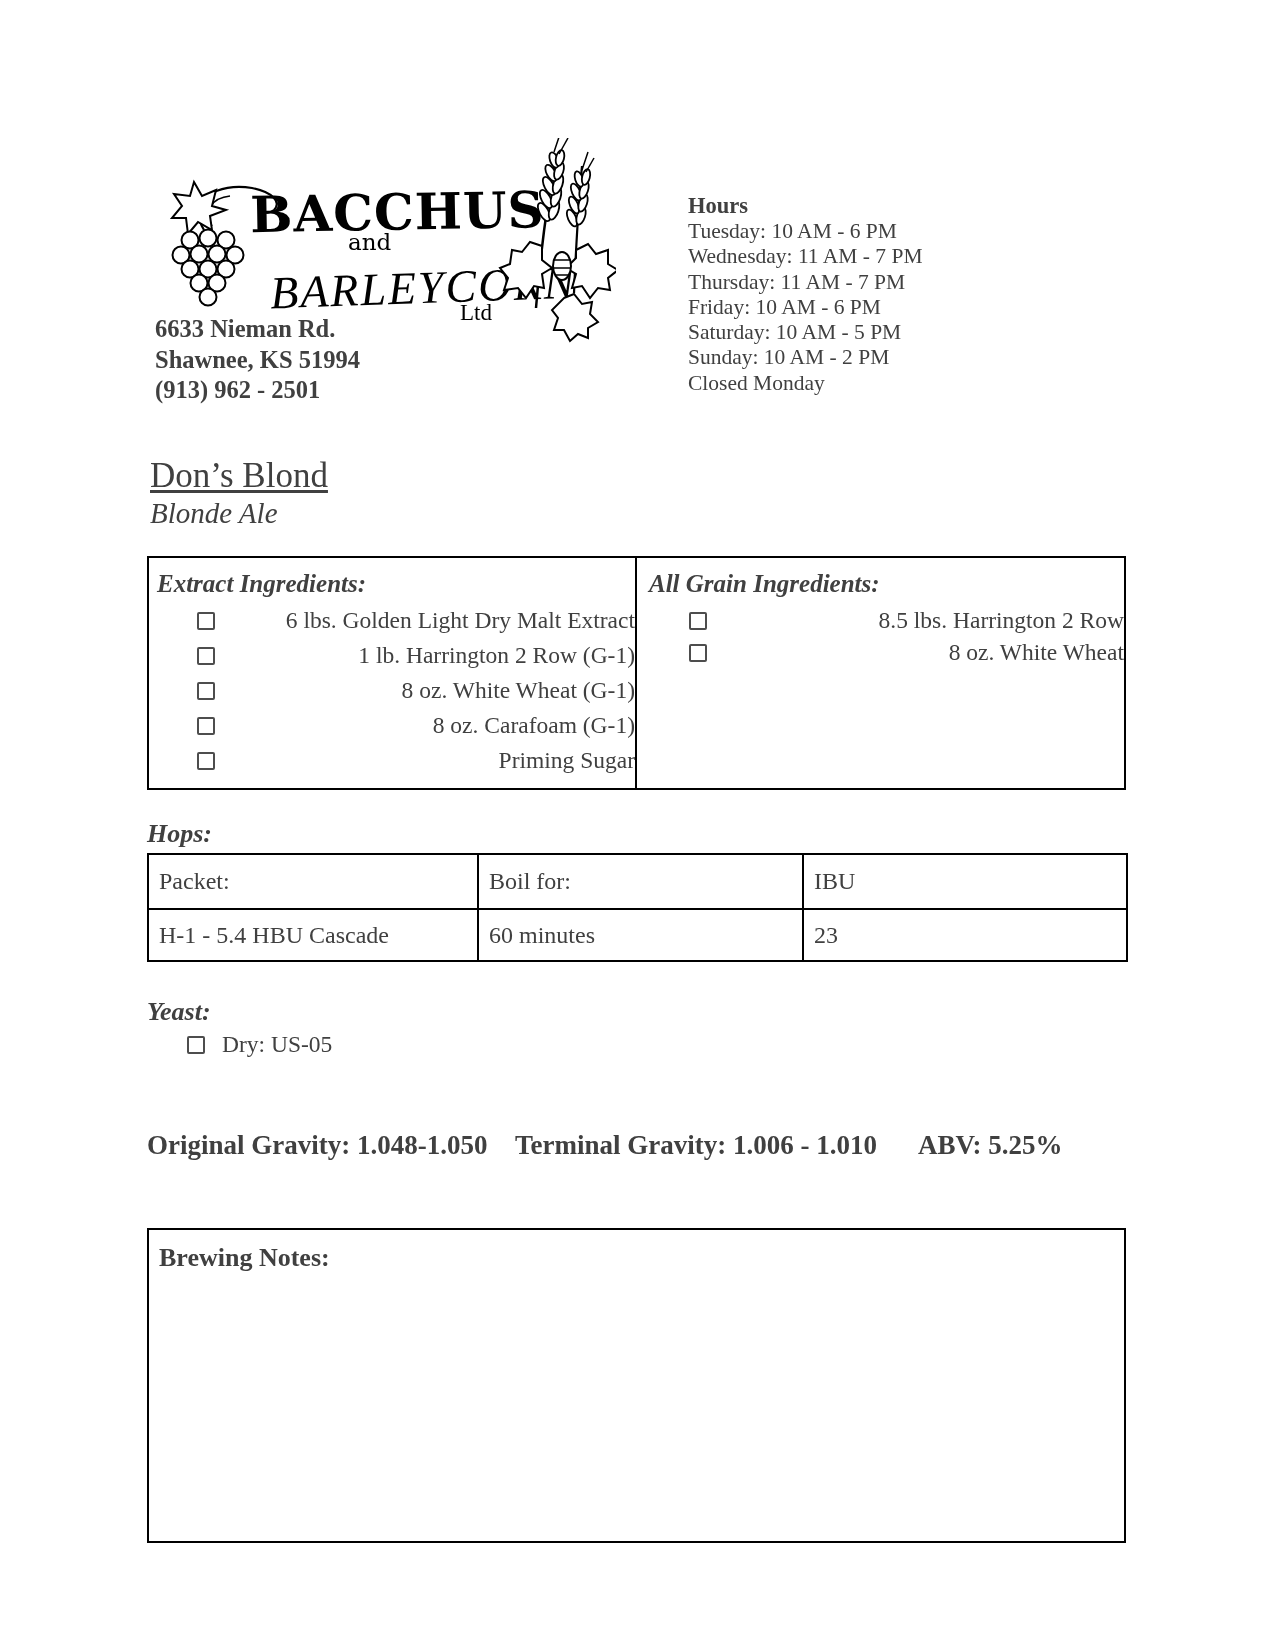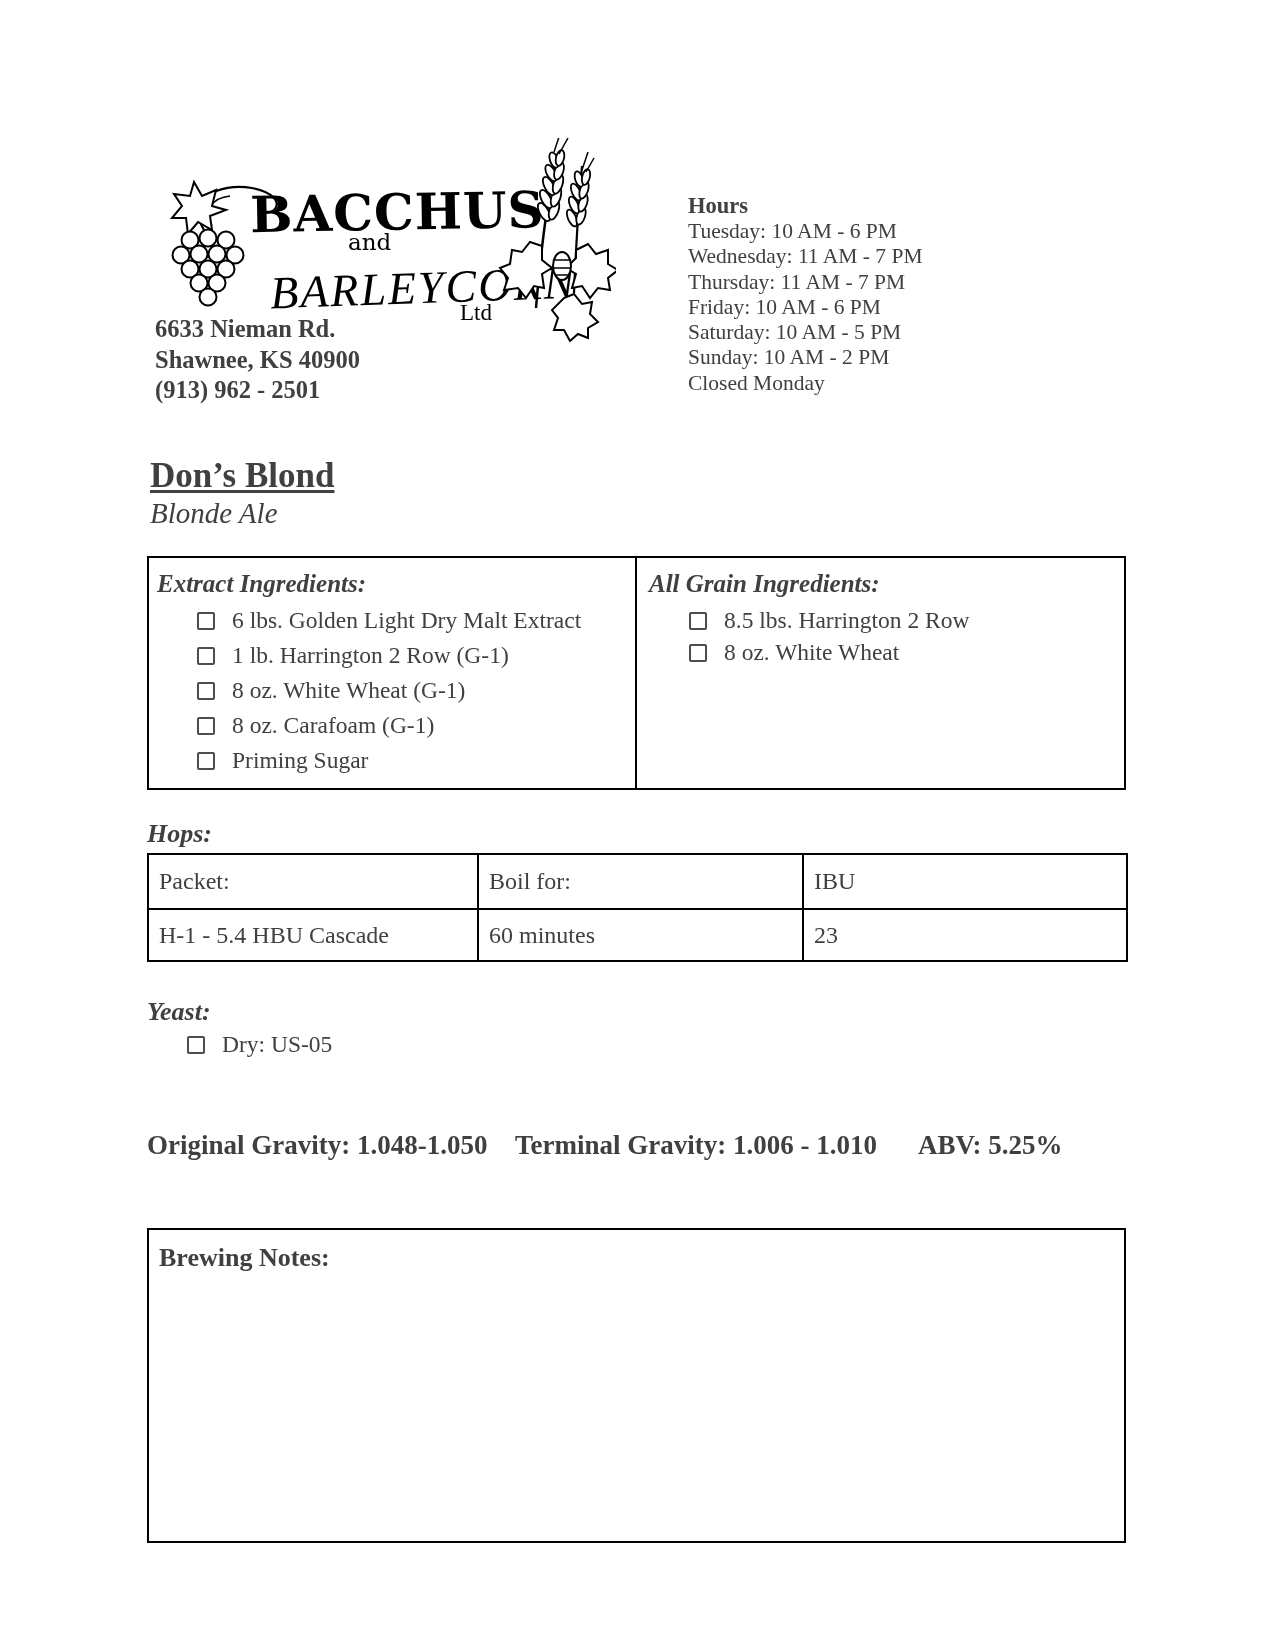--- a/index.html
+++ b/index.html
@@ -9,29 +9,29 @@
     font-family:"Liberation Serif","DejaVu Serif",serif; color:#404040; overflow:hidden;
   }
   
   .logo { position:absolute; left:146px; top:138px; width:470px; height:205px; }
   .logo svg { width:100%; height:100%; }
   .address { position:absolute; left:155px; top:314px; font-size:24.5px; font-weight:bold; line-height:30.5px; }
   .hours { position:absolute; left:688px; top:192px; width:304px; text-align:left; }
   .hours-title { font-weight:bold; font-size:22.5px; line-height:27px; }
   .hours-line { font-size:21.5px; line-height:25.3px; }
   
-  .title { position:absolute; left:150px; top:458px; font-size:35px; line-height:36px; font-weight:bold;
+  .title { position:absolute; left:150px; top:458px; font-size:35px; line-height:36px; font-weight:normal;
            text-decoration:underline; text-decoration-thickness:2.5px; text-underline-offset:3px; }
   .style-name { position:absolute; left:150px; top:497px; font-size:29px; font-style:italic; }
   
   .ing-box { position:absolute; left:147px; top:556px; width:979px; height:234px; border:2.5px solid #000; display:flex; }
   .ing-col-left { width:488px; border-right:2px solid #000; padding:12px 0 14px 8px; }
   .ing-col-right { flex:1; padding:12px 0 0 12px; }
   .ing-heading { font-size:25px; font-weight:bold; font-style:italic; margin-bottom:9px; }
-  .check-item { display:flex; align-items:center; padding-left:40px; }
+  .check-item { display:flex; align-items:center; padding-left:40px;justify-content:space-between; }
   .ing-col-left .check-item { margin-bottom:8px; }
   .ing-col-right .check-item { margin-bottom:5px; }
   .checkbox { width:18px; height:18px; border:2px solid #4d4d4d; border-radius:2px; margin-right:17px; flex:none; background:#fff; }
   .check-label { font-size:23.5px; line-height:27px; white-space:nowrap; }
   
   .hops-label { position:absolute; left:147px; top:819px; font-size:26px; font-weight:bold; font-style:italic; }
   .hops-table { position:absolute; left:147px; top:853px; width:979px; border-collapse:collapse; border:2.5px solid #000; table-layout:fixed; }
   .hops-table th, .hops-table td { border:2px solid #000; font-weight:normal; text-align:left;
       font-size:24px; padding:0 0 0 10px; vertical-align:middle; white-space:nowrap; }
   .hops-table th { height:55px; }
@@ -125,21 +125,21 @@
           <path d="M 418,160 L 428,156 L 436,166 L 446,164 L 444,176 L 452,184 L 442,190 L 442,200 L 432,196 L 424,203 L 418,192 L 408,192 L 412,180 L 406,172 Z"></path>
           <ellipse cx="416" cy="128" rx="9" ry="14"></ellipse>
           <path d="M 408,122 L 424,122 M 407,130 L 425,130 M 409,137 L 423,137" stroke-width="1.4" fill="none"></path>
         </g>
       </g>
     </svg>
   </div>
 
   <div class="address">
     <div>6633 Nieman Rd.</div>
-    <div>Shawnee, KS 40900</div>
+    <div>Shawnee, KS 51994</div>
     <div>(913) 962 - 2501</div>
   </div>
 
   <div class="hours">
     <div class="hours-title">Hours</div>
     <div class="hours-line">Tuesday: 10 AM - 6 PM</div>
     <div class="hours-line">Wednesday: 11 AM - 7 PM</div>
     <div class="hours-line">Thursday: 11 AM - 7 PM</div>
     <div class="hours-line">Friday: 10 AM - 6 PM</div>
     <div class="hours-line">Saturday: 10 AM - 5 PM</div>

